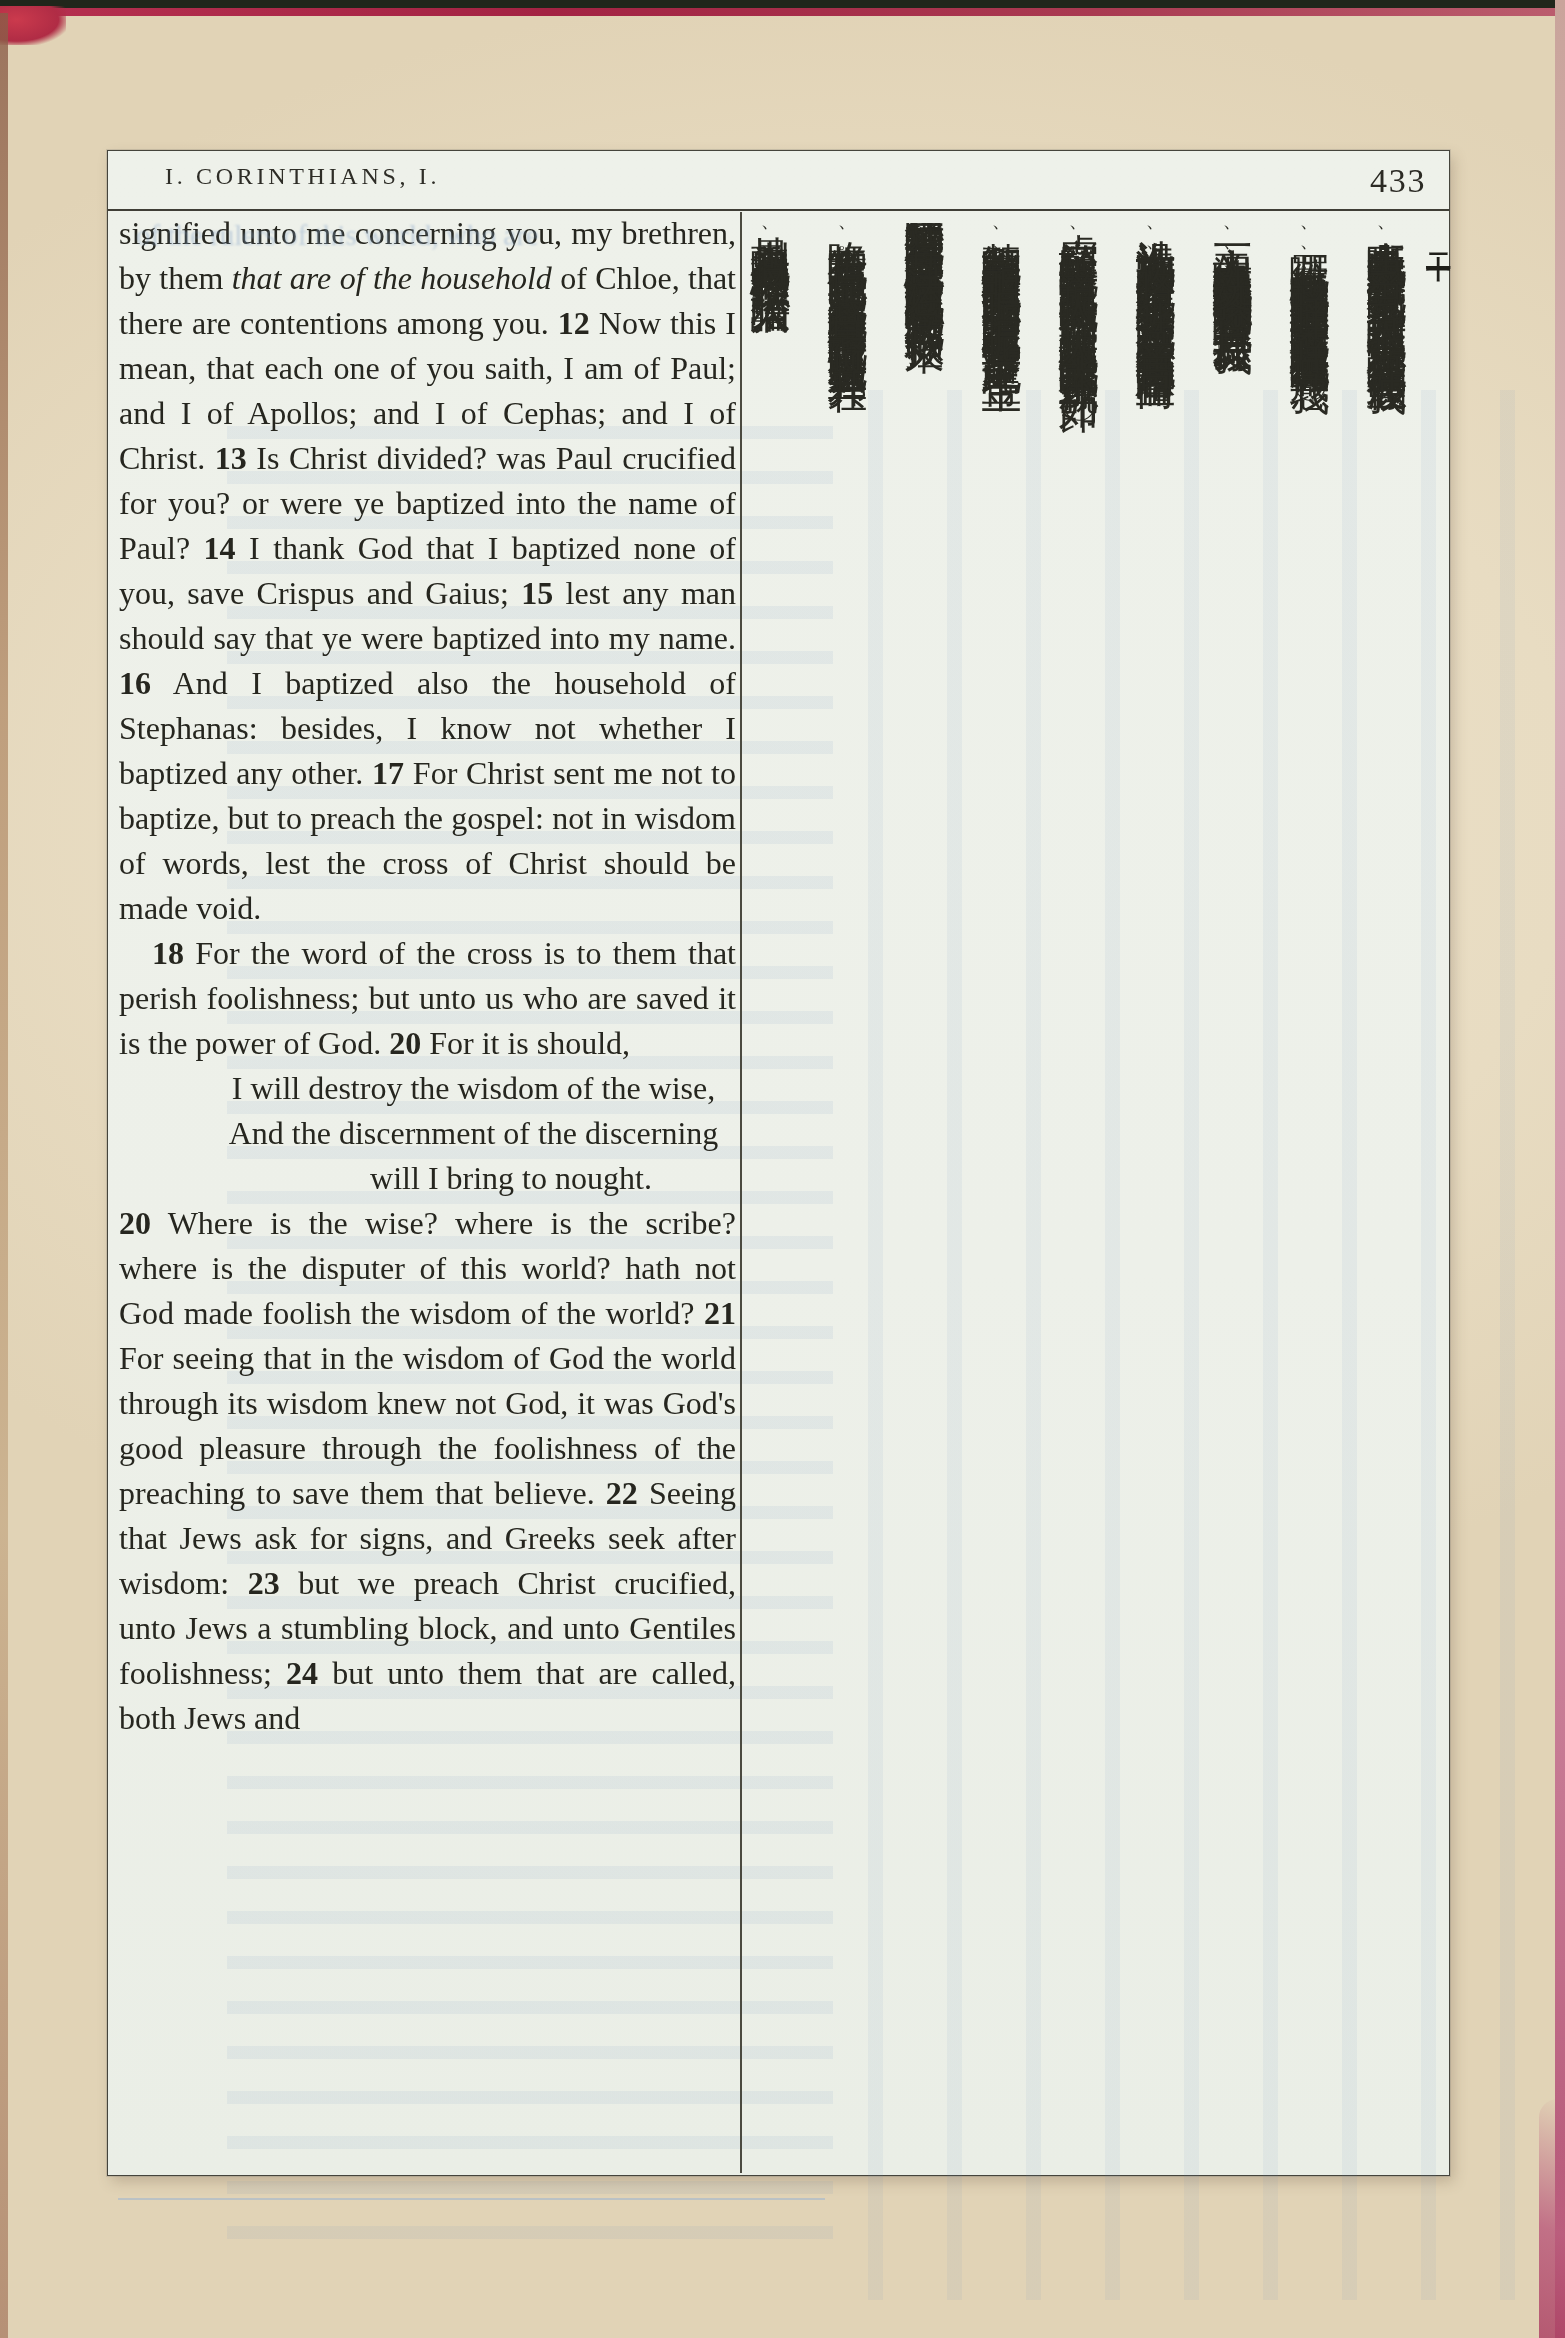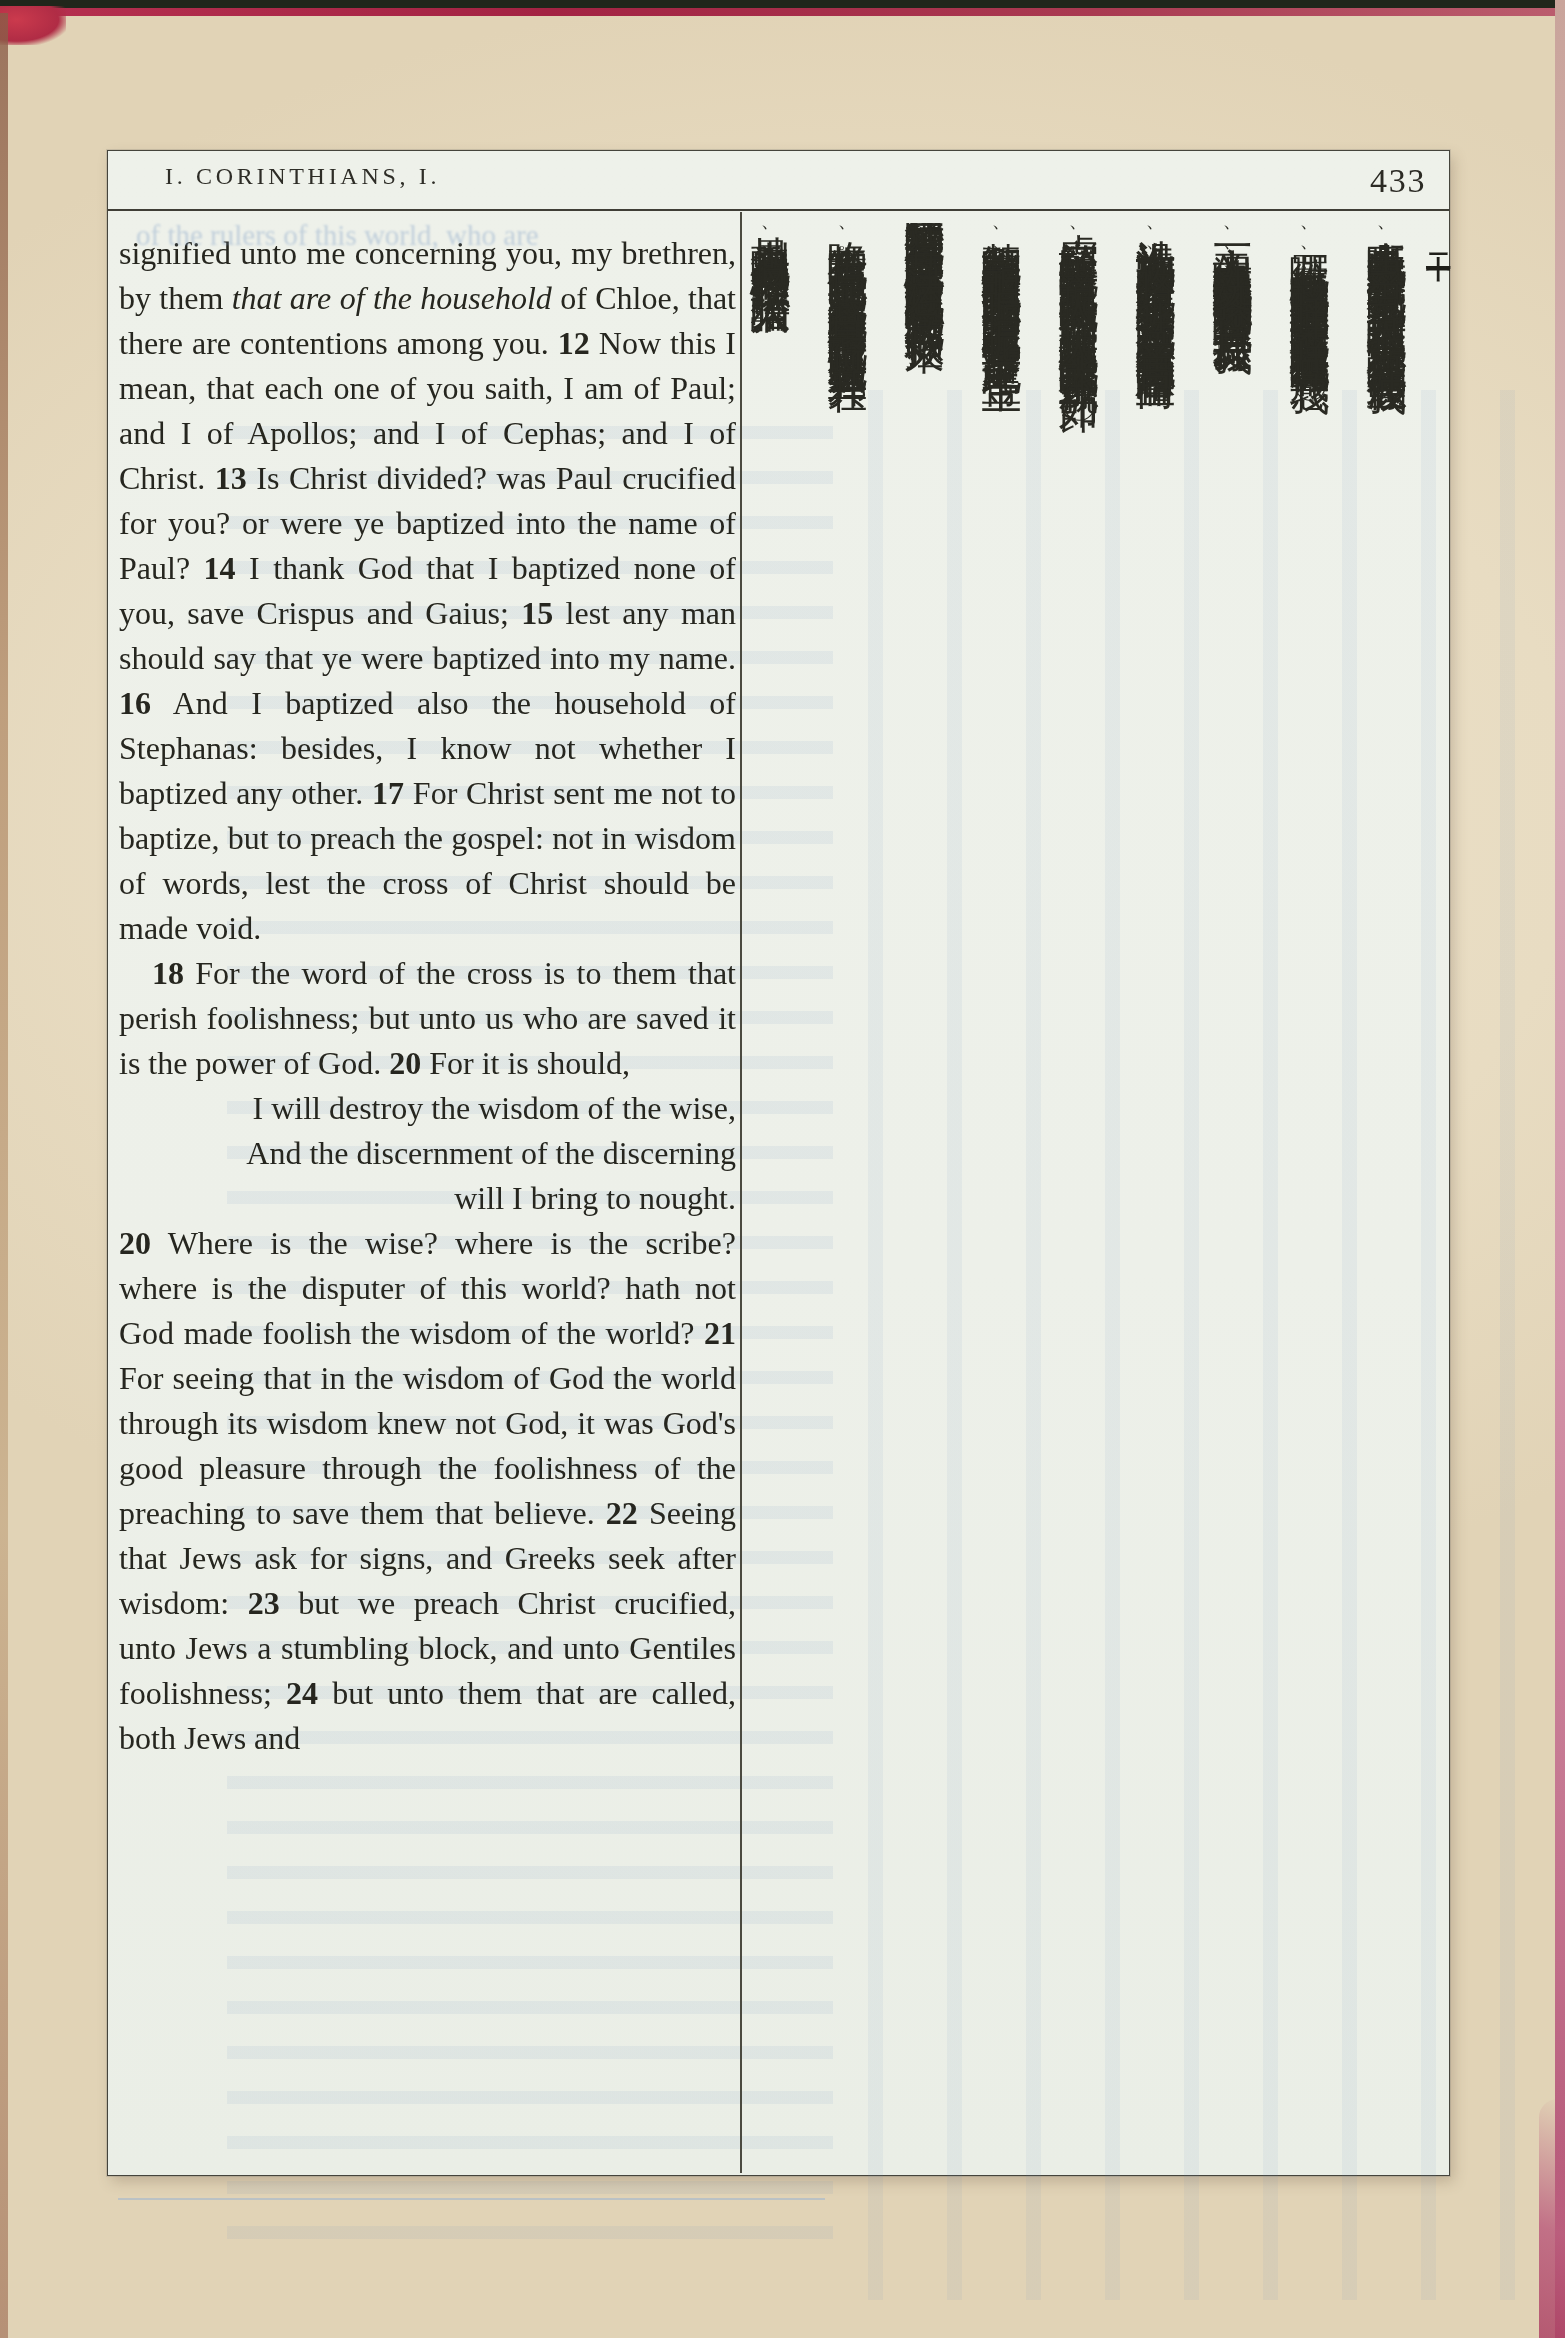--- a/index.html
+++ b/index.html
@@ -28,28 +28,28 @@
     box-shadow:0 0 0 0.9px rgba(120,120,110,.25), 3.7px 5.5px 13px rgba(90,70,50,.25);}
   .header-row{position:absolute;left:0;top:0;width:100%;height:58px;border-bottom:2.8px solid #3f3e36;}
   .header-left{position:absolute;left:57px;top:12px;font-size:24px;letter-spacing:3.7px;color:#2e2d27;}
   .header-cn{position:absolute;left:860px;top:8.3px;font-size:35px;letter-spacing:6.4px;color:#26251f;
     font-family:"DejaVu Sans","Liberation Sans",sans-serif;font-weight:bold;}
   .header-num{position:absolute;left:1262px;top:11px;font-size:34px;color:#2b2a24;letter-spacing:1.8px;}
 
   .divider{position:absolute;left:632px;top:61px;width:1.8px;height:1961px;background:#4b4a40;}
 
   
-  .english{position:absolute;left:11px;top:80px;width:617px;font-size:32px;line-height:45px;
+  .english{position:absolute;left:11px;top:60px;width:617px;font-size:32px;line-height:45px;
     text-align:justify;color:#26261f;}
   .para{margin:0;}
   .para.indent{text-indent:33px;}
   .seg-n{font-weight:bold;}
   .seg-i{font-style:italic;}
   .poem{margin:0;}
-  .poem-line{padding-left:167px;text-indent:-75px;text-align:right;}
+  .poem-line{padding-left:167px;text-indent:-75px;text-align:center;}
 
   
   .chinese{position:absolute;left:634px;top:72px;width:707px;height:1952px;
     writing-mode:vertical-rl;text-orientation:upright;
     font-family:"DejaVu Sans","Liberation Sans",sans-serif;
     font-size:40px;letter-spacing:-3.7px;color:#2a2a23;padding-right:24px;box-sizing:border-box;
     overflow:hidden;}
   .cn-col{line-height:77px;white-space:nowrap;}
   .seg-verse{font-size:21px;letter-spacing:0;font-weight:bold;}
   .seg-ring{font-size:35px;letter-spacing:-1.8px;}

